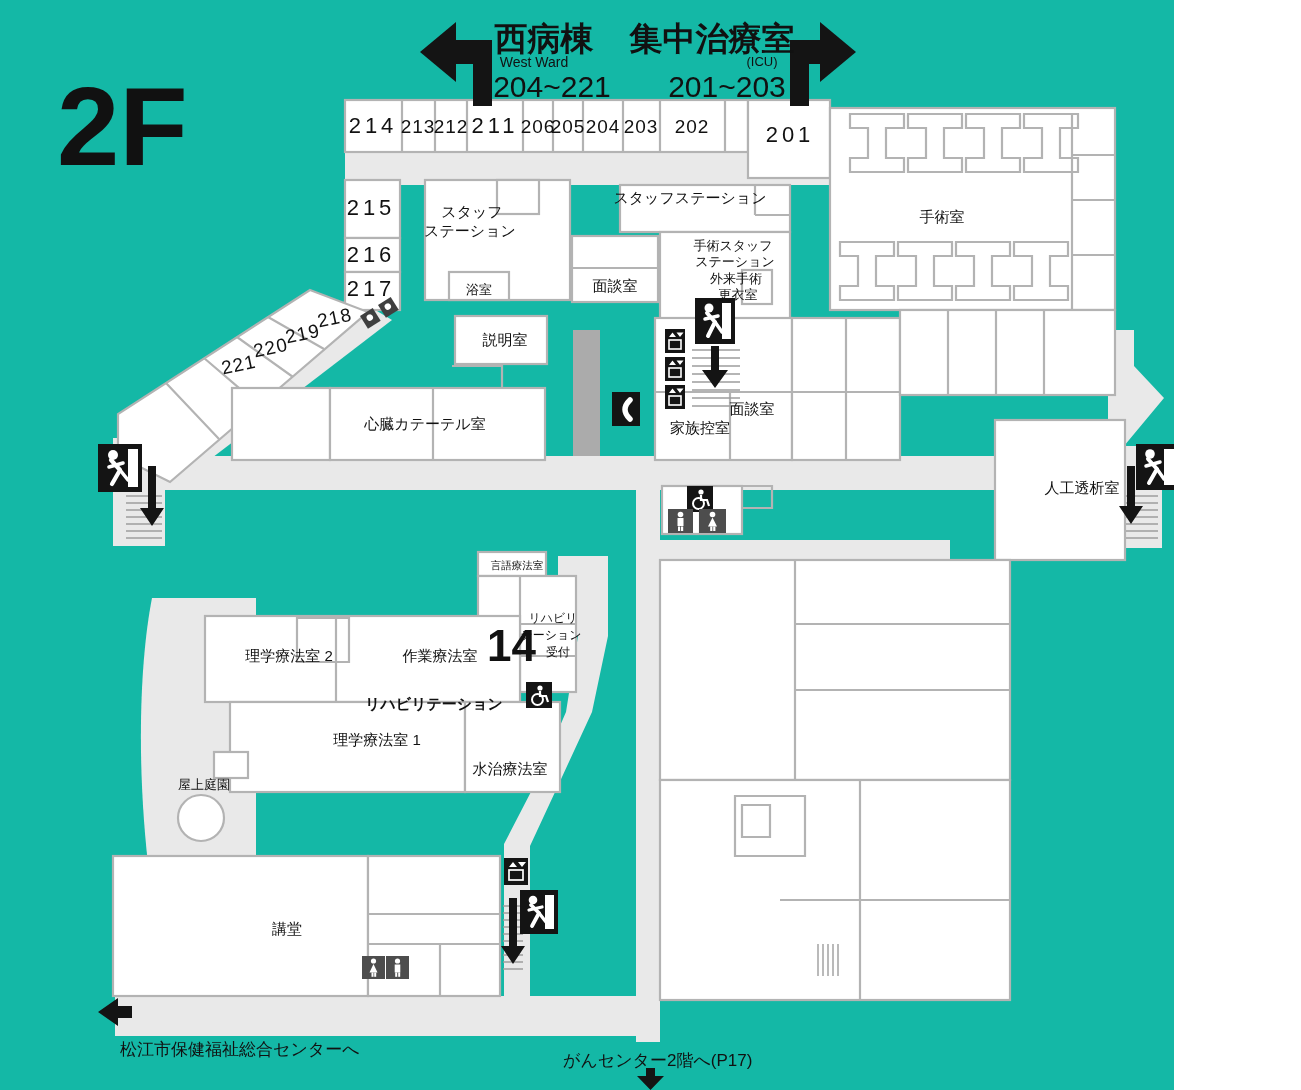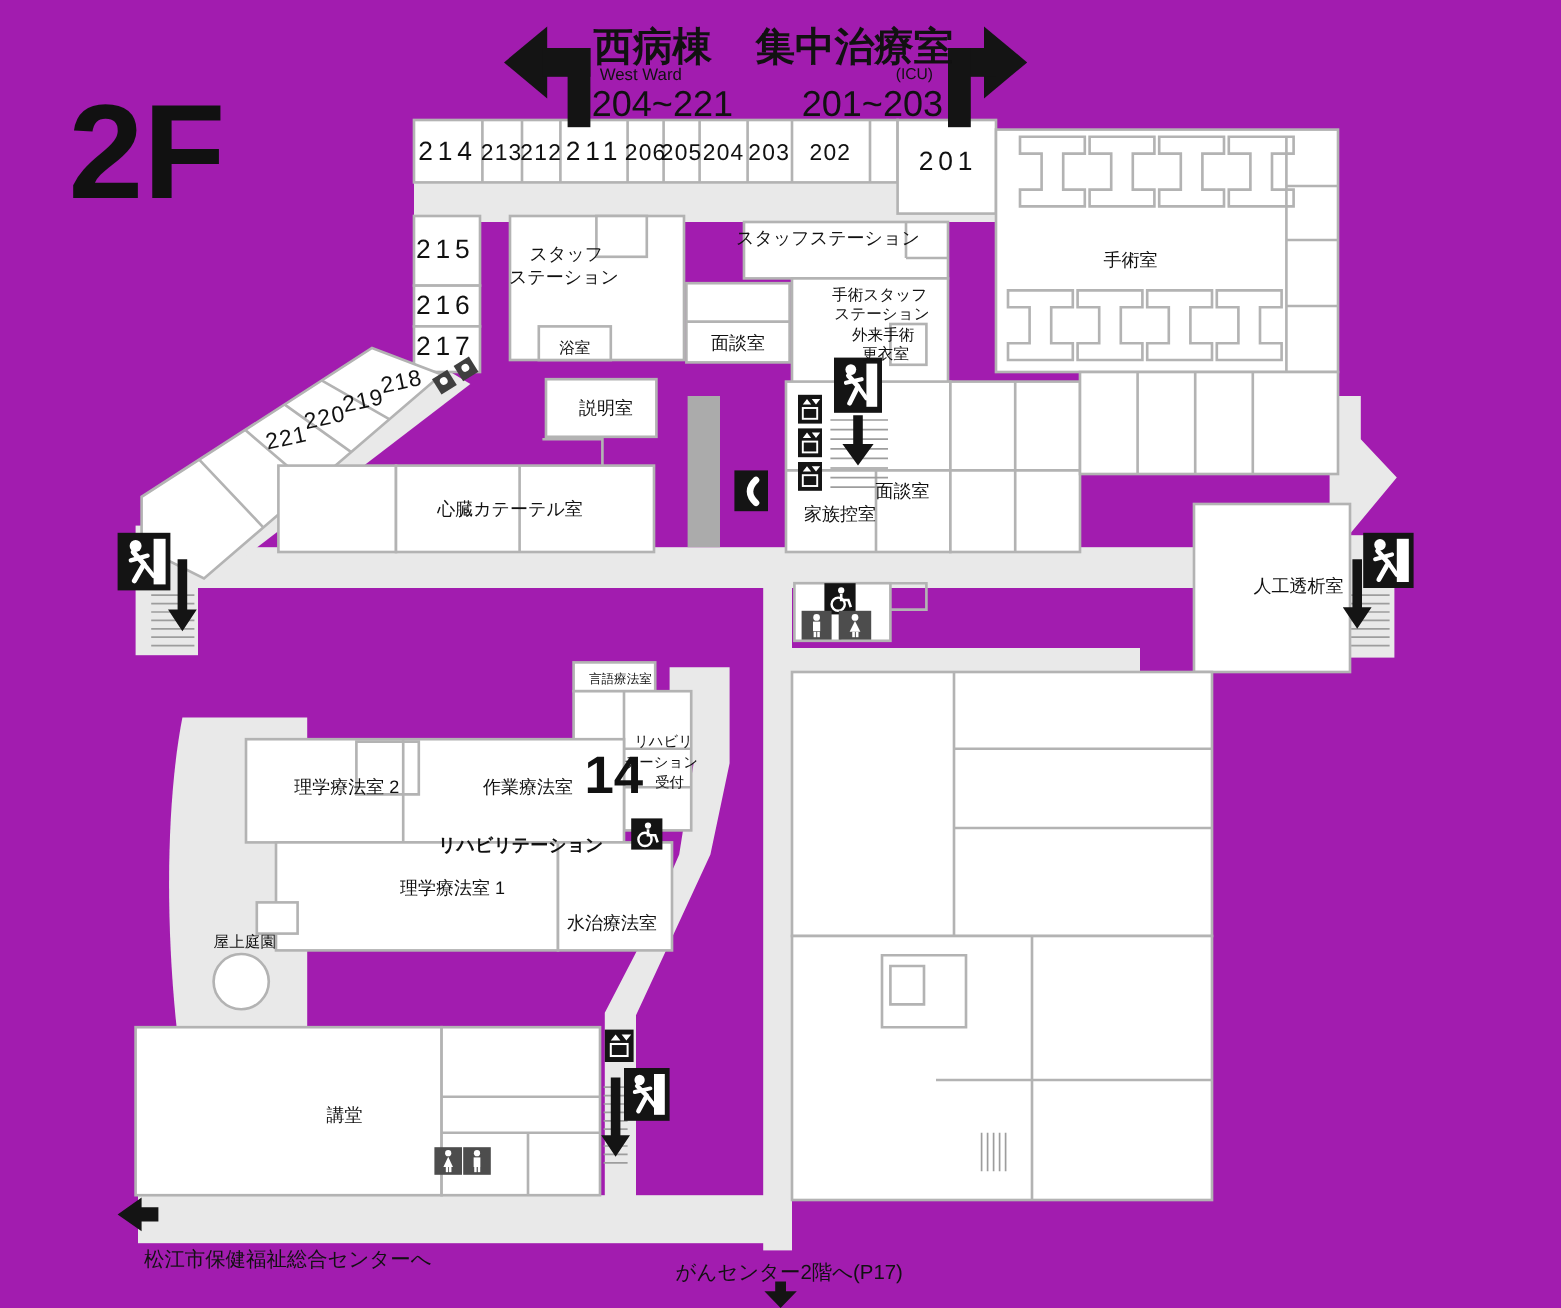--- a/index.html
+++ b/index.html
@@ -1,16 +1,16 @@
 <!DOCTYPE html>
 <html><head>
 <meta charset="utf-8">
 <style>
   html,body{margin:0;padding:0;background:#ffffff;}
-  .page{position:relative;width:1301px;height:1090px;background:#a21caf;overflow:hidden;
+  .page{position:relative;width:1174px;height:1090px;background:#14b8a6;overflow:hidden;
         font-family:"Liberation Sans","DejaVu Sans",sans-serif;text-align:right;}
   svg{position:absolute;left:0;top:0;}
   text{fill:#111;font-family:"Liberation Sans","DejaVu Sans",sans-serif;}
   .wall{stroke:#b3b3b3;stroke-width:2.2;fill:none;}
   .wallf{stroke:#b3b3b3;stroke-width:2.2;fill:#ffffff;}
   .cor{fill:#e9e9e9;}
   .stair{stroke:#9d9d9d;stroke-width:1.4;}
   .lbl{font-size:15px;}
   .lbls{font-size:13px;}
   .num{font-size:19px;letter-spacing:1px;}

